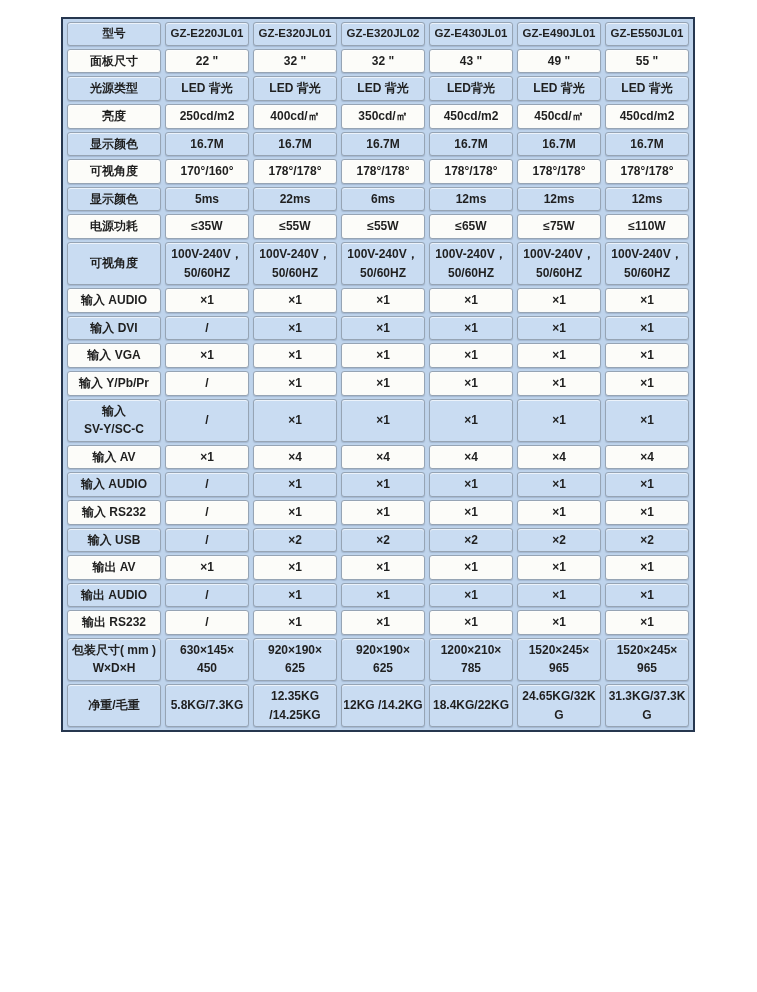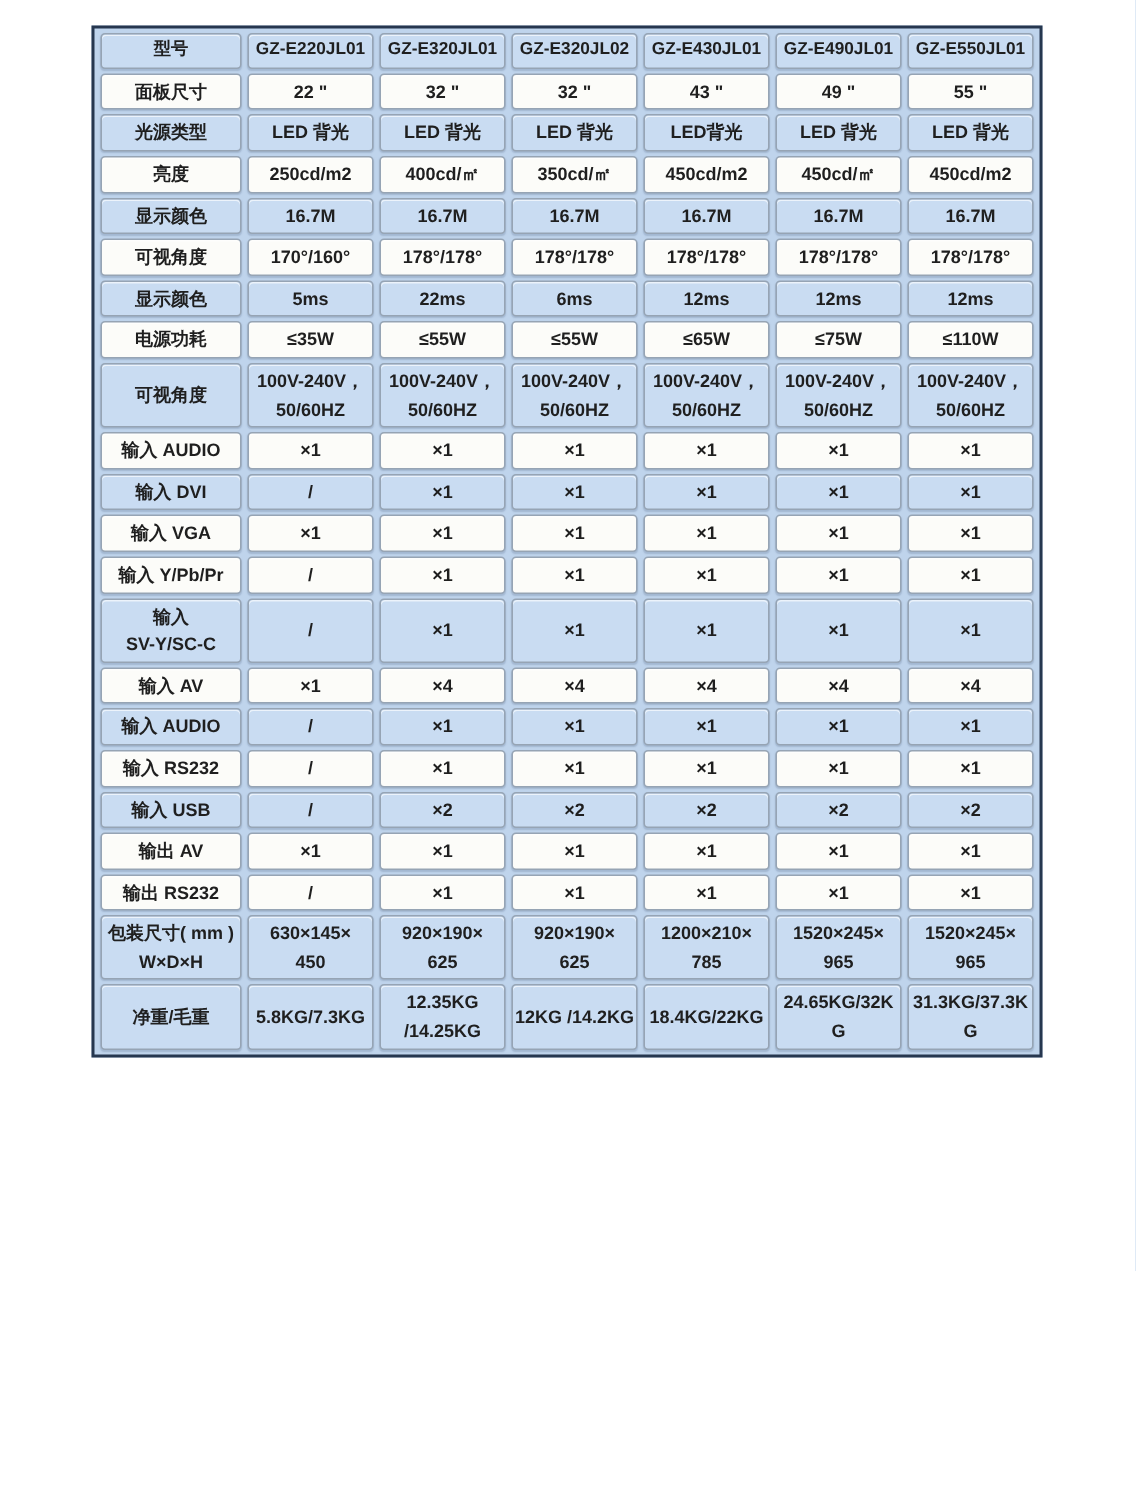--- a/index.html
+++ b/index.html
@@ -224,20 +224,29 @@
           </tr>
           <tr class="white">
             <td class="label">输出 AV</td>
             <td class="val">×1</td>
             <td class="val">×1</td>
             <td class="val">×1</td>
             <td class="val">×1</td>
             <td class="val">×1</td>
             <td class="val">×1</td>
           </tr>
+          <tr class="blue">
+            <td class="label">输出 AUDIO</td>
+            <td class="val">/</td>
+            <td class="val">×1</td>
+            <td class="val">×1</td>
+            <td class="val">×1</td>
+            <td class="val">×1</td>
+            <td class="val">×1</td>
+          </tr>
           <tr class="white">
             <td class="label">输出 RS232</td>
             <td class="val">/</td>
             <td class="val">×1</td>
             <td class="val">×1</td>
             <td class="val">×1</td>
             <td class="val">×1</td>
             <td class="val">×1</td>
           </tr>
           <tr class="blue">

